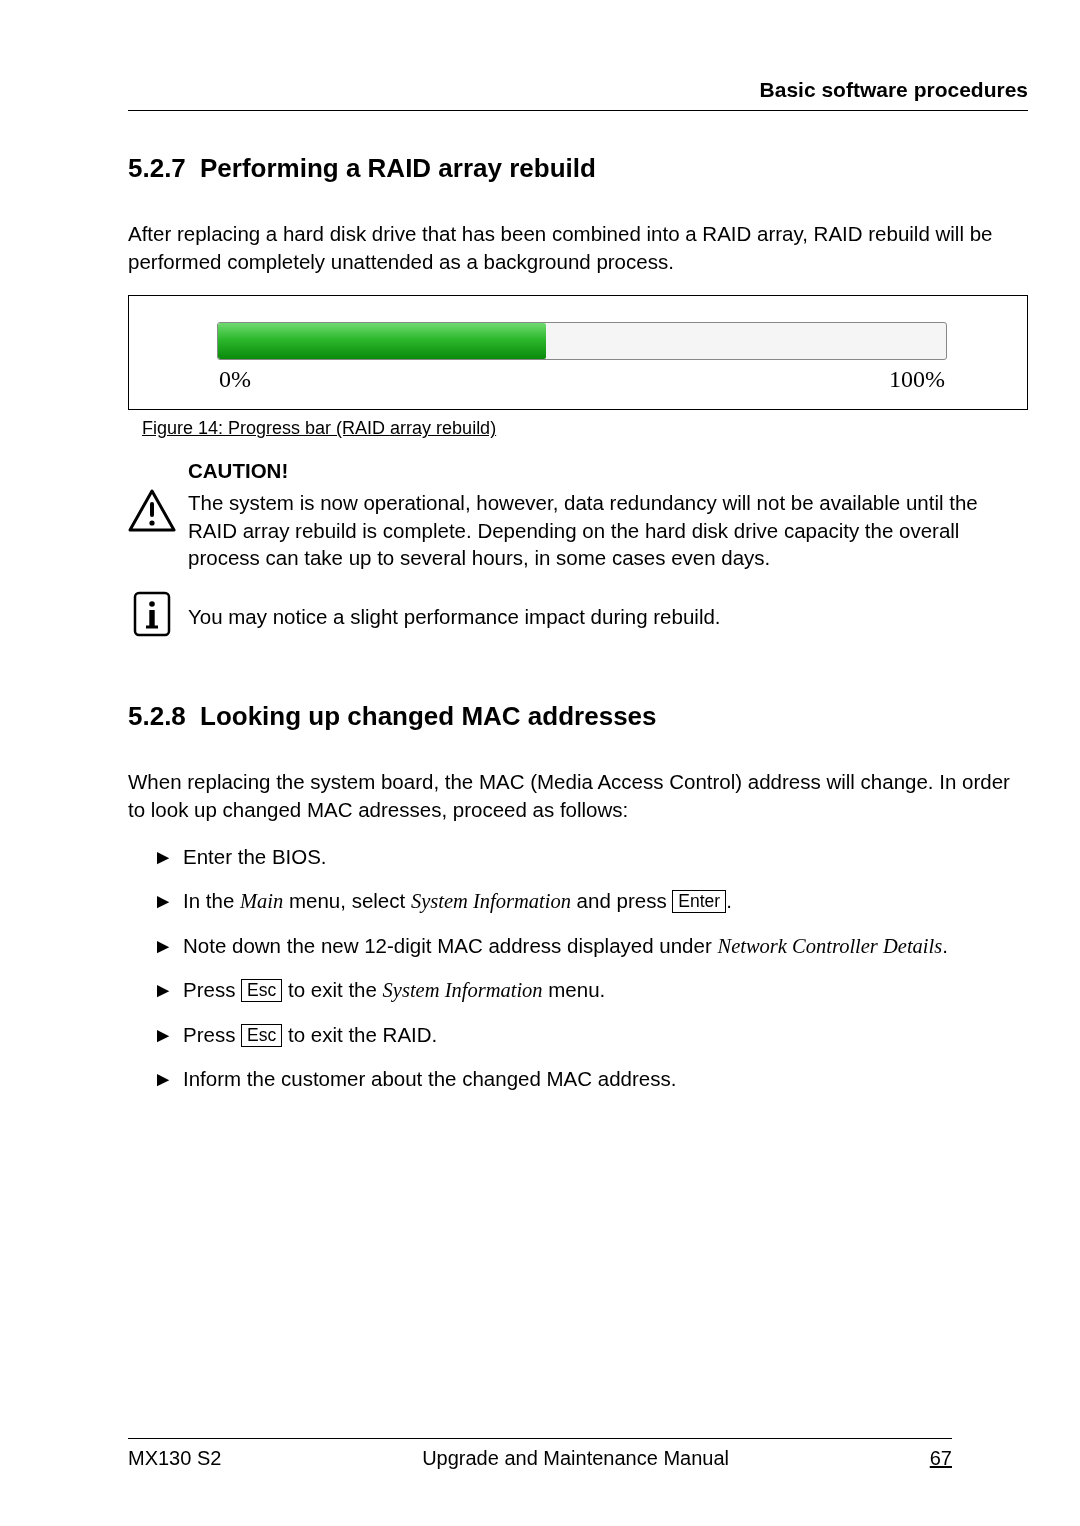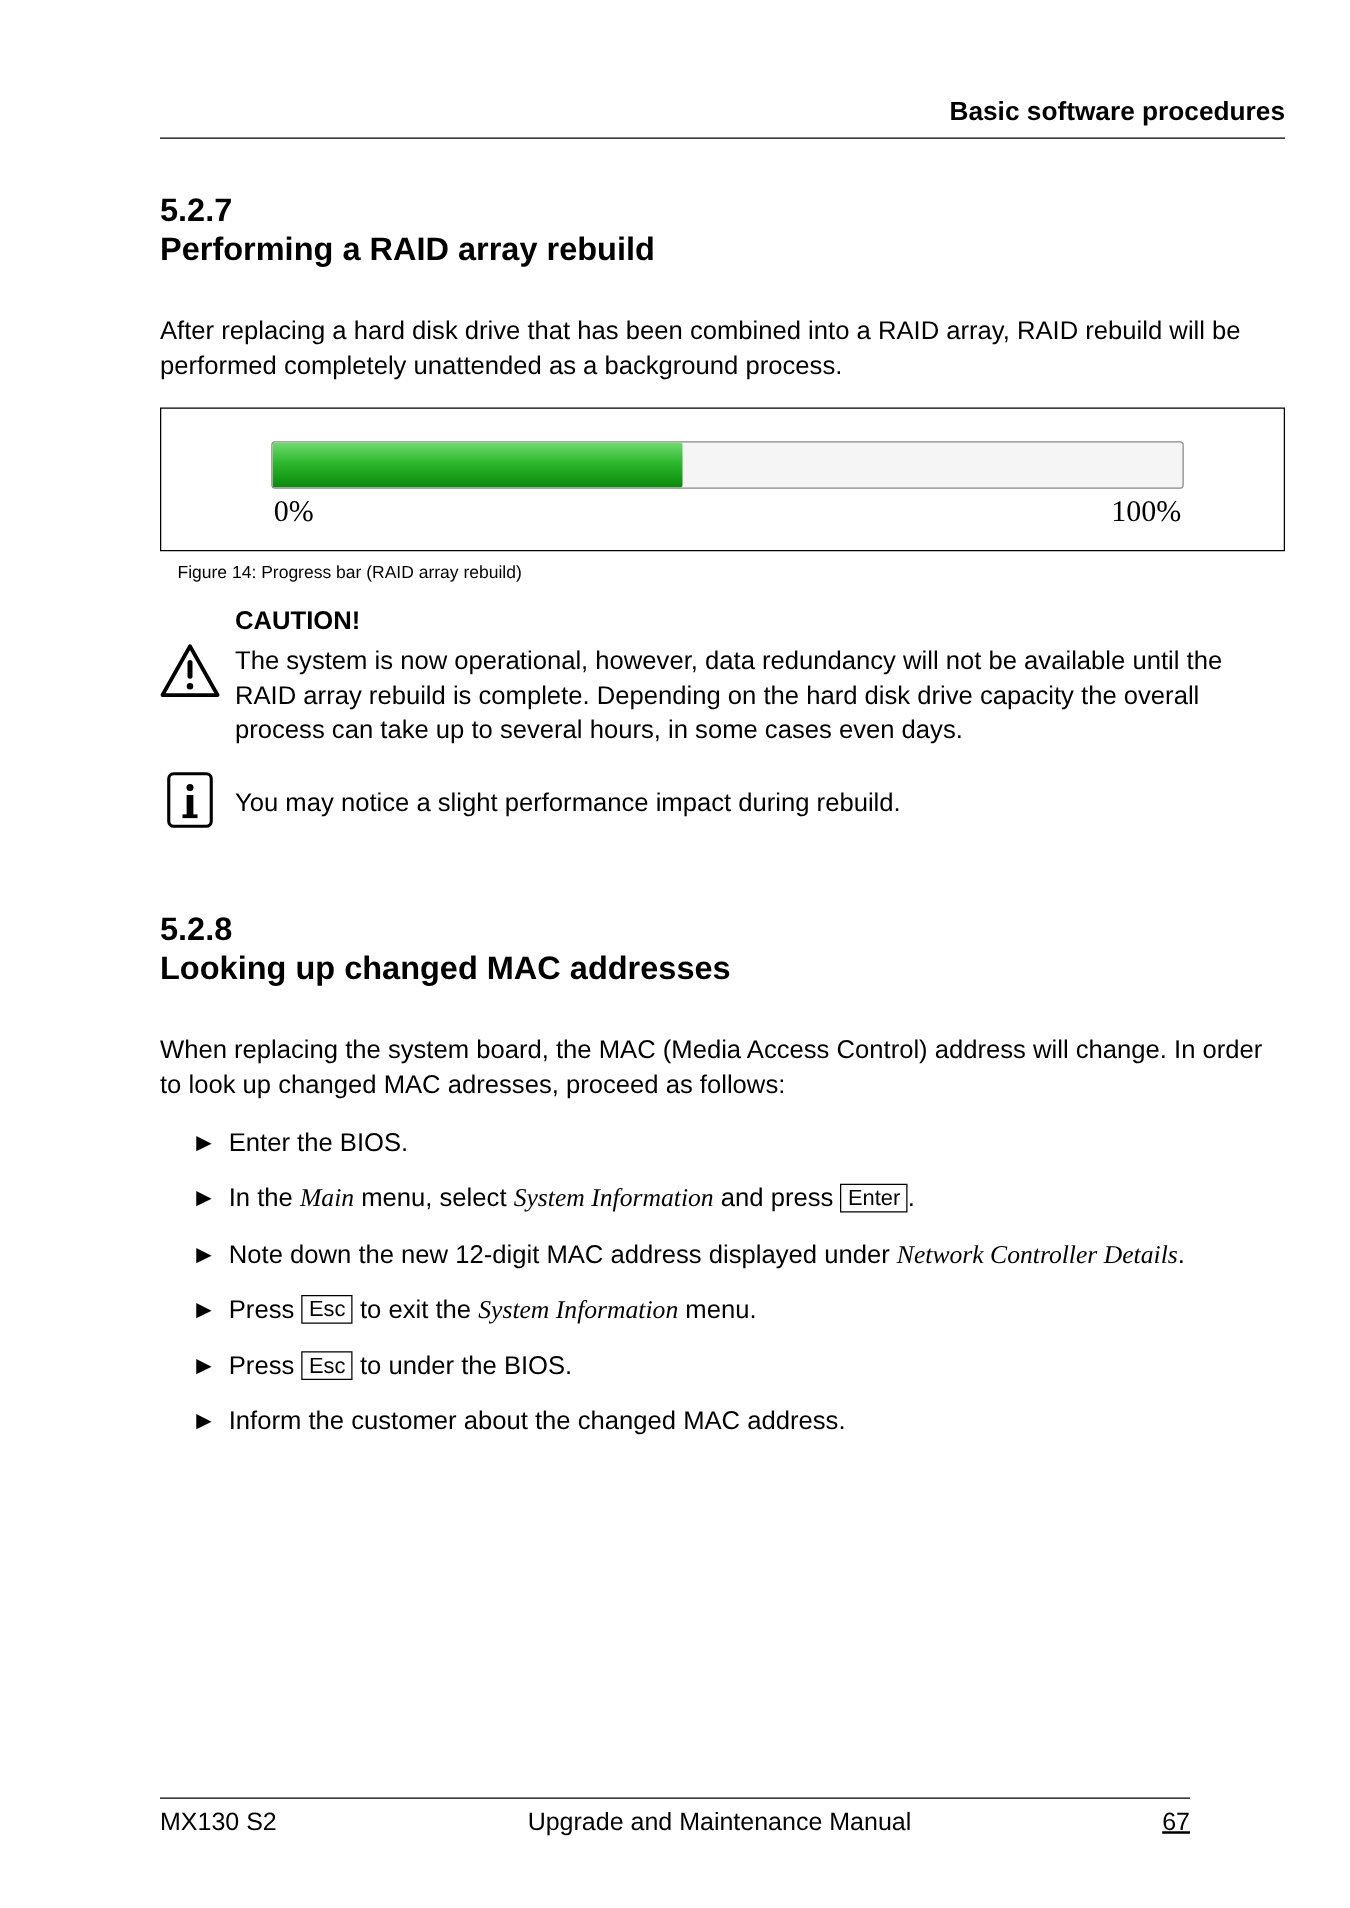--- a/index.html
+++ b/index.html
@@ -28,21 +28,20 @@
     .header-rule {
       border: none;
       border-top: 1.5px solid #000;
       margin-bottom: 42px;
     }
     .section-heading {
       display: flex;
       font-weight: bold;
       font-size: 26px;
       margin-bottom: 36px;
-      flex-direction: column;
     }
     .section-number {
       width: 72px;
       display: inline-block;
     }
     .body-text {
       font-size: 20.5px;
       line-height: 1.35;
       margin-bottom: 20px;
     }
@@ -67,23 +66,24 @@
     }
     .progress-labels {
       display: flex;
       justify-content: space-between;
       font-family: "Times New Roman", Times, serif;
       font-size: 24px;
       margin-top: 6px;
       padding: 0 2px;
     }
     .figure-caption {
-      font-size: 14px;
+      font-size: 18px;
       margin-left: 14px;
       margin-bottom: 18px;
+      text-decoration: underline;
     }
     .callout {
       display: flex;
       align-items: center;
       margin-bottom: 18px;
     }
     .callout-icon-wrap {
       width: 60px;
       flex-shrink: 0;
     }
@@ -239,21 +239,21 @@
     </li>
     <li class="step-item">
       <span class="step-bullet">►</span>
       <span class="step-text">
         <span>Press </span><span class="key">Esc</span><span> to exit the </span><span class="italic">System Information</span><span> menu.</span>
       </span>
     </li>
     <li class="step-item">
       <span class="step-bullet">►</span>
       <span class="step-text">
-        <span>Press </span><span class="key">Esc</span><span> to under the BIOS.</span>
+        <span>Press </span><span class="key">Esc</span><span> to exit the RAID.</span>
       </span>
     </li>
     <li class="step-item">
       <span class="step-bullet">►</span>
       <span class="step-text">Inform the customer about the changed MAC address.</span>
     </li>
   </ul>
 </div>
 
 <div class="footer">

